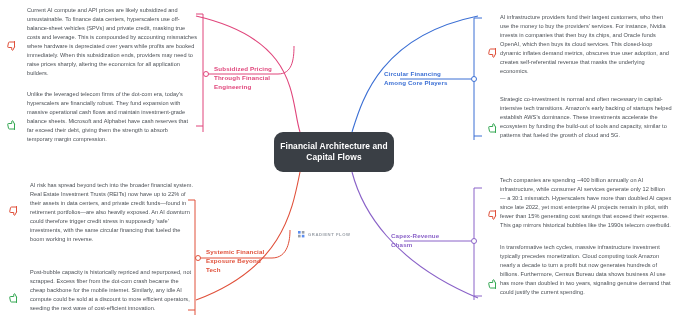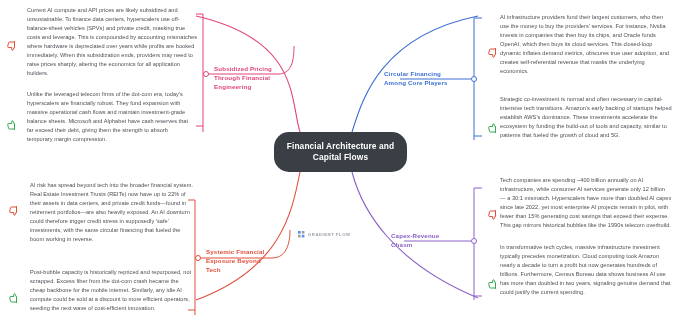--- a/index.html
+++ b/index.html
@@ -18,23 +18,23 @@
   #wires {
     position: absolute; left: 0; top: 0;
     width: 680px; height: 329px;
     pointer-events: none;
   }
 
   
   .center-node {
     position: absolute;
     left: 274px; top: 132px;
-    width: 133px; height: 40px;
+    width: 120px; height: 40px;
     background: #3a3f45;
-    border-radius: 15px;
+    border-radius: 9px;
     display: flex; align-items: center; justify-content: center;
     text-align: center;
     color: #ffffff;
     font-size: 8.4px;
     font-weight: bold;
     line-height: 1.35;
     letter-spacing: .1px;
     padding: 2px 6px;
   }
 

